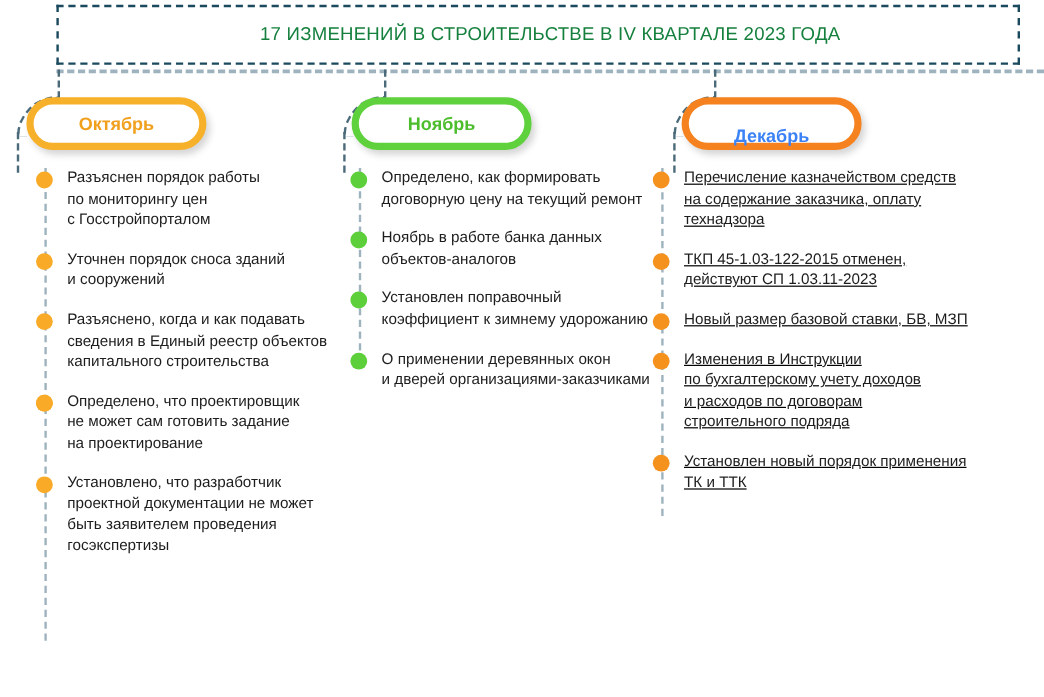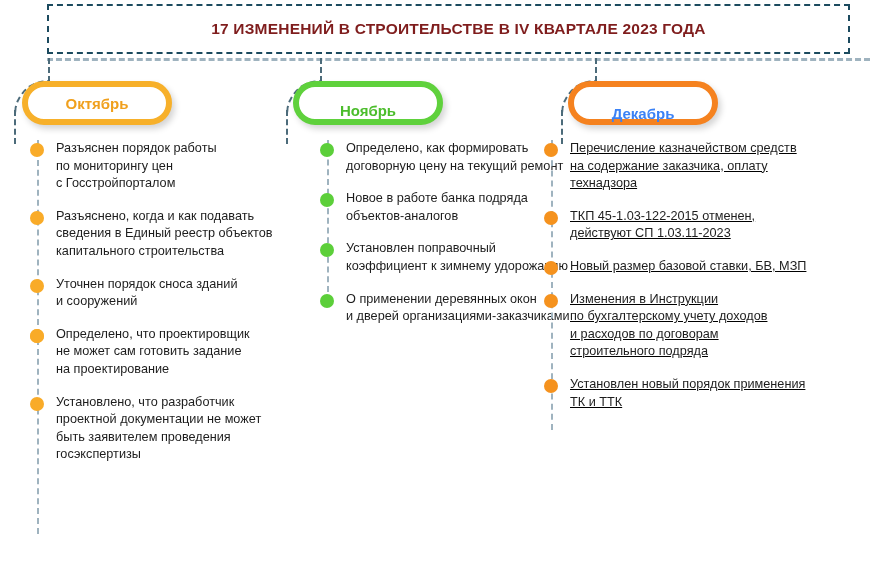--- a/index.html
+++ b/index.html
@@ -27,23 +27,23 @@
     top: 4px;
     width: 803px;
     height: 50px;
     border: 2px dashed #1b4a5e;
     box-sizing: border-box;
     display: flex;
     align-items: center;
     justify-content: center;
   }
   .header-title {
-    color: #7f1d1d;
+    color: #15803d;
     font-size: 15.5px;
-    font-weight: bold;
+    font-weight: normal;
     letter-spacing: 0.2px;
     text-align: center;
     white-space: nowrap;
     margin-left: 20px;
   }
 
   
   .rail {
     position: absolute;
     left: 47px;
@@ -107,39 +107,39 @@
     justify-content: center;
     box-shadow: 3px 4px 6px rgba(0,0,0,0.17);
   }
   .pill-label {
     font-size: 15px;
     font-weight: bold;
     white-space: nowrap;
   }
   .pill.october  { left: 22px;  border-color: #f7b02a; }
   .pill.october .pill-label  { color: #f0a01d; }
-  .pill.november { left: 293px; border-color: #5fd13c; align-items: flex-end; }
+  .pill.november { left: 293px; border-color: #5fd13c; }
   .pill.november .pill-label { color: #4cbd2c; }
   .pill.december { left: 568px; border-color: #f5821f; }
   .pill.december .pill-label { color: #3b82f6; margin-top: 21px; }
 
   
   .columns {
     position: absolute;
     left: 0;
     top: 140px;
     width: 870px;
     height: 441px;
   }
   .column {
     position: absolute;
     top: 0;
   }
   .column.col-october  { left: 26px;  width: 272px; }
-  .column.col-november { left: 316px; width: 272px; }
+  .column.col-november { left: 288px; width: 272px; }
   .column.col-december { left: 540px; width: 290px; text-decoration: underline; }
 
   
   .spine {
     position: absolute;
     left: 11px;
     top: 0;
     width: 0;
     border-left: 2px dashed #9fb3bf;
   }
@@ -217,28 +217,28 @@
       <div class="spine"></div>
       <ul class="bullet-list">
           <li class="bullet-item">
             <span class="bullet-dot"></span>
             <span class="bullet-text">Разъяснен порядок работы
 по мониторингу цен
 с Госстройпорталом</span>
           </li>
           <li class="bullet-item">
             <span class="bullet-dot"></span>
+            <span class="bullet-text">Уточнен порядок сноса зданий
+и сооружений</span>
+          </li>
+          <li class="bullet-item">
+            <span class="bullet-dot"></span>
             <span class="bullet-text">Разъяснено, когда и как подавать
 сведения в Единый реестр объектов
 капитального строительства</span>
-          </li>
-          <li class="bullet-item">
-            <span class="bullet-dot"></span>
-            <span class="bullet-text">Уточнен порядок сноса зданий
-и сооружений</span>
           </li>
           <li class="bullet-item">
             <span class="bullet-dot"></span>
           </li>
           <li class="bullet-item">
             <span class="bullet-dot"></span>
             <span class="bullet-text">Определено, что проектировщик
 не может сам готовить задание
 на проектирование</span>
           </li>
@@ -255,21 +255,21 @@
     <div class="column col-november">
       <div class="spine"></div>
       <ul class="bullet-list">
           <li class="bullet-item">
             <span class="bullet-dot"></span>
             <span class="bullet-text">Определено, как формировать
 договорную цену на текущий ремонт</span>
           </li>
           <li class="bullet-item">
             <span class="bullet-dot"></span>
-            <span class="bullet-text">Новое в работе банка подряда
+            <span class="bullet-text">Ноябрь в работе банка данных
 объектов-аналогов</span>
           </li>
           <li class="bullet-item">
             <span class="bullet-dot"></span>
             <span class="bullet-text">Установлен поправочный
 коэффициент к зимнему удорожанию</span>
           </li>
           <li class="bullet-item">
             <span class="bullet-dot"></span>
             <span class="bullet-text">О применении деревянных окон

